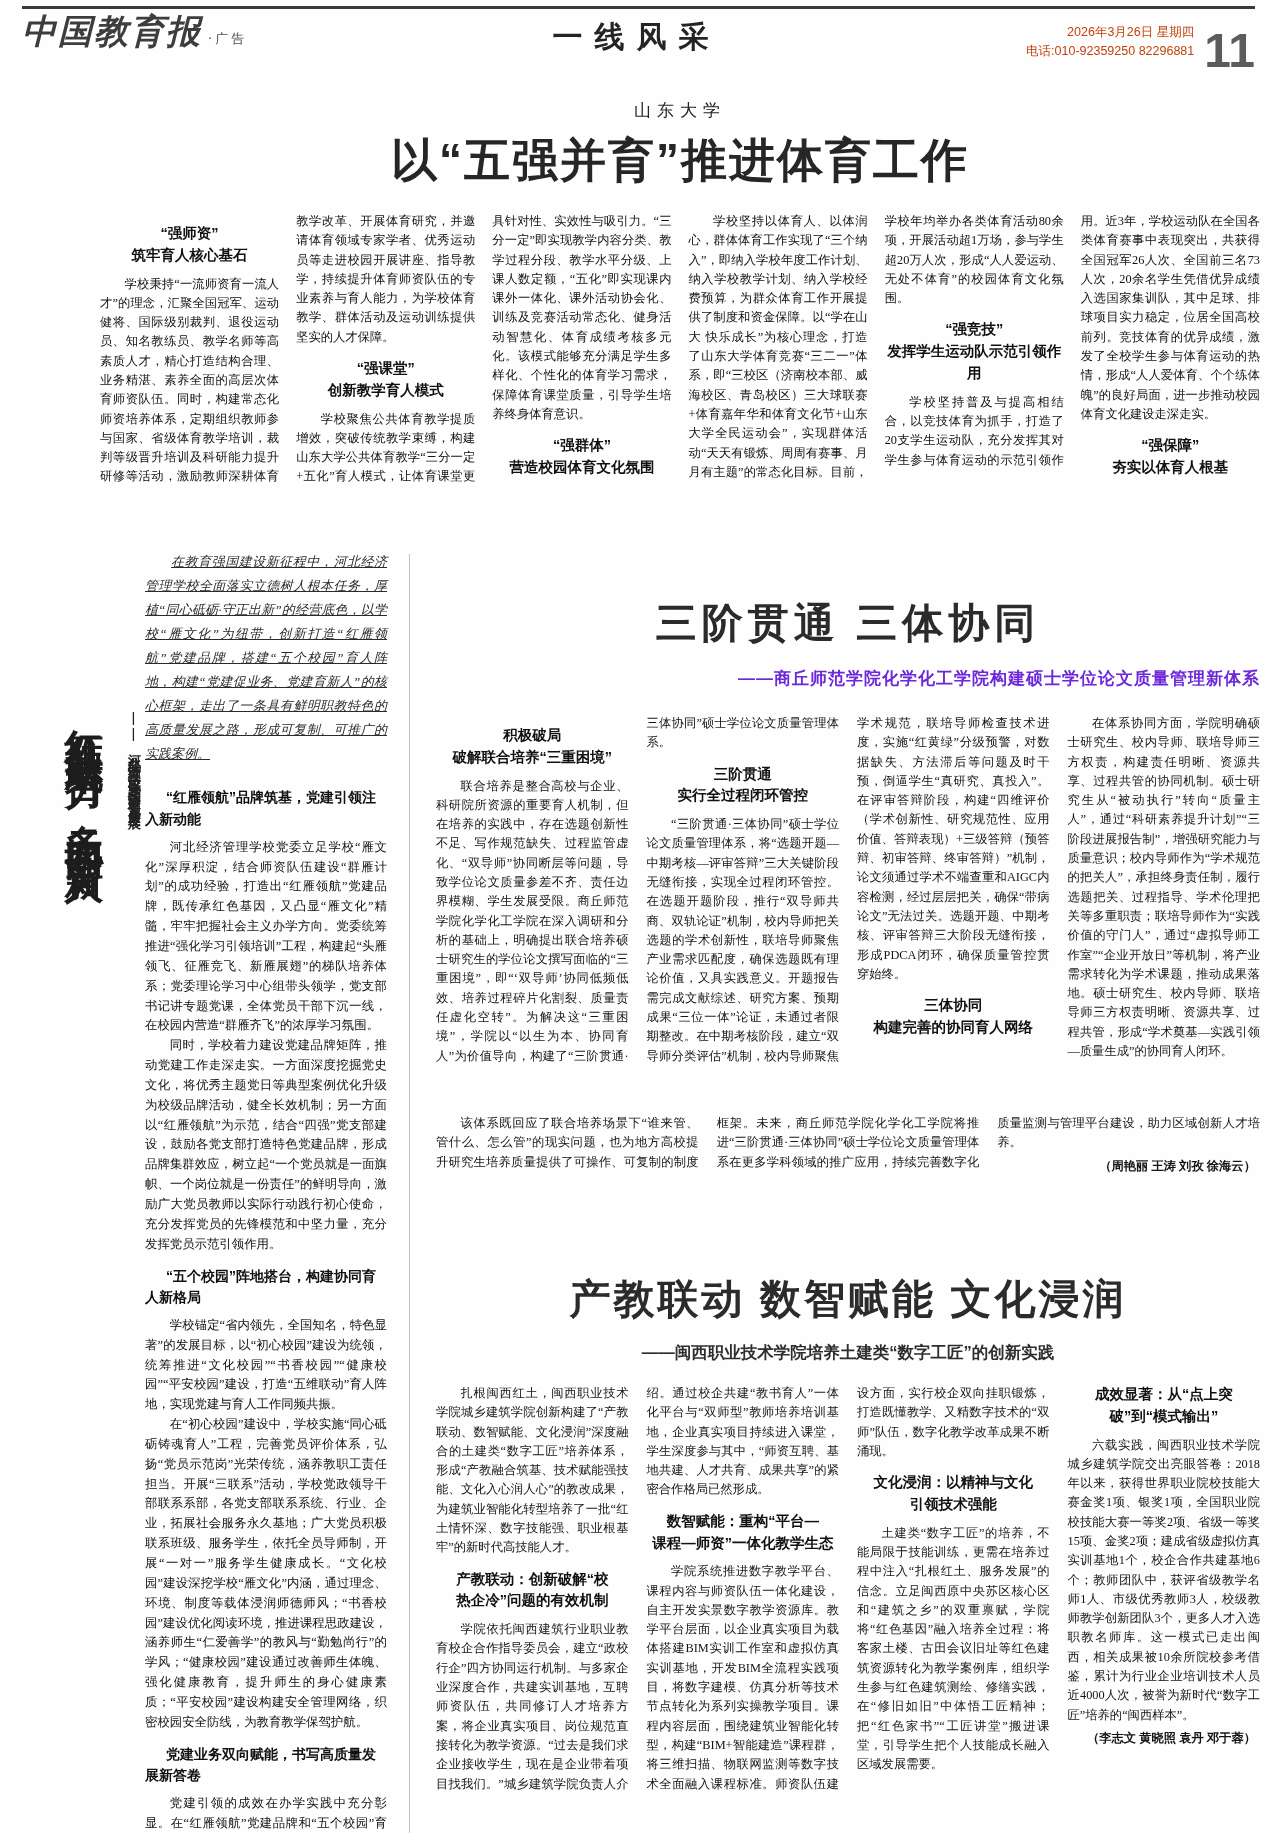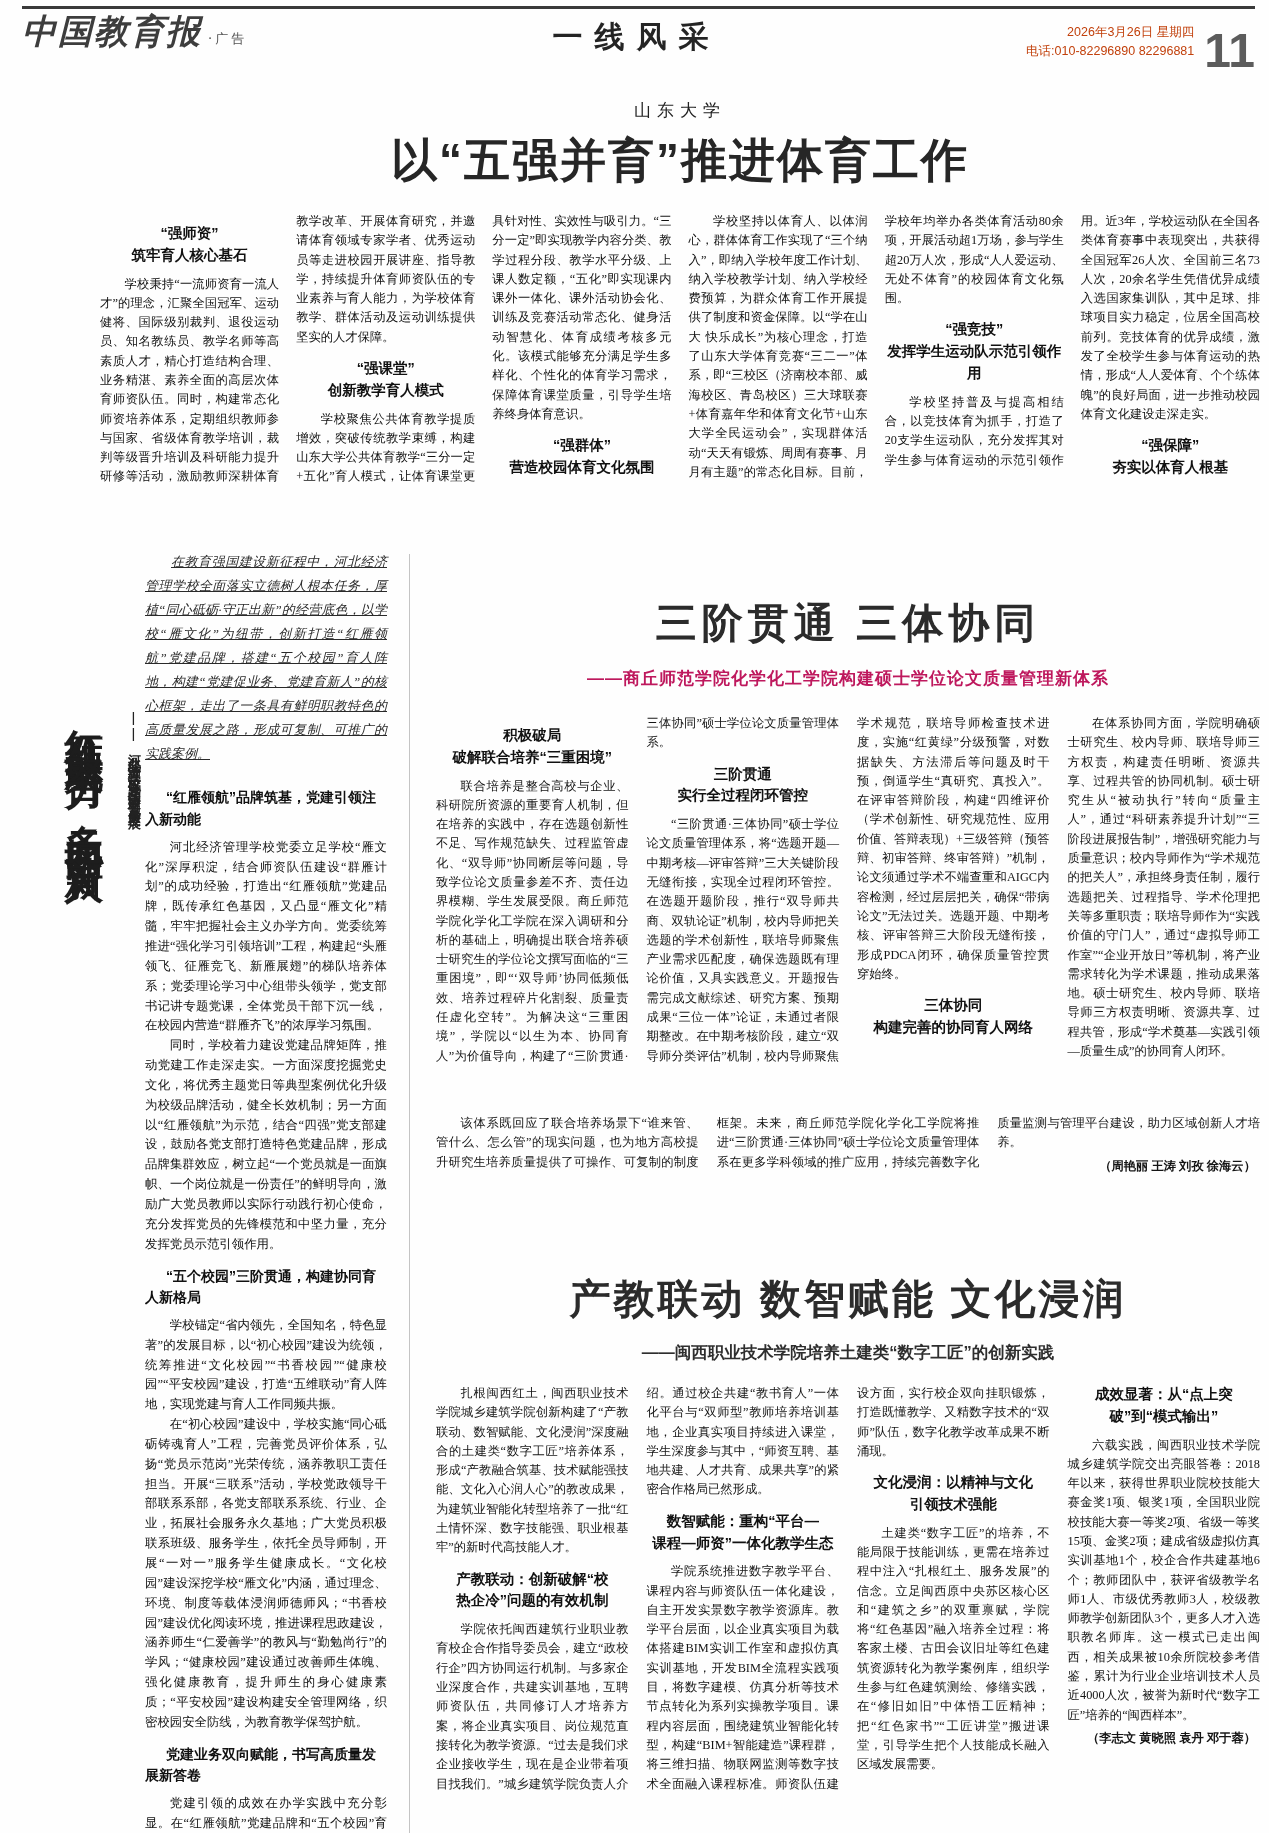--- a/index.html
+++ b/index.html
@@ -46,22 +46,22 @@
     letter-spacing:7px;color:#1d1d1d;}
   .left-content{width:242px;flex:none;}
   .intro{font-size:13px;line-height:1.85;color:#2a2a2a;margin:0 0 10px;
     text-indent:2em;text-align:justify;font-style:italic;text-decoration:underline;}
   .left-flow{font-size:12.4px;line-height:1.6;height:1385px;overflow:hidden;color:#101010;}
   .vrule{width:1px;background:#c4c4c4;margin:4px 26px 0 22px;flex:none;}
   .right-area{flex:1;min-width:0;}
   
   .headline-2{text-align:center;font-family:"Liberation Sans",sans-serif;font-weight:bold;
     font-size:41px;letter-spacing:5px;color:#2b2b2b;margin:46px 0 0;}
-  .subtitle{text-align:center;font-family:"Liberation Sans",sans-serif;font-weight:bold;
-    font-size:17px;color:#be185d;margin:16px 0 24px;letter-spacing:1px;}
+  .subtitle{text-align:right;font-family:"Liberation Sans",sans-serif;font-weight:bold;
+    font-size:17px;color:#6d28d9;margin:16px 0 24px;letter-spacing:1px;}
   .cols4{column-count:4;column-gap:18px;height:392px;overflow:hidden;
     font-size:12.3px;line-height:1.57;}
   .cols3{column-count:3;column-gap:18px;height:124px;overflow:hidden;margin-top:8px;
     font-size:12.3px;line-height:1.57;}
   
   .art-minxi{margin-top:34px;}
   .headline-3{text-align:center;font-family:"Liberation Sans",sans-serif;font-weight:bold;
     font-size:41px;letter-spacing:3px;color:#2b2b2b;margin:0;}
   .subtitle-3{text-align:center;font-family:"Liberation Sans",sans-serif;font-weight:bold;
     font-size:16.5px;color:#2e2e2e;margin:15px 0 20px;}
@@ -72,21 +72,21 @@
 <body>
 
 <div class="header">
   <div class="masthead">
     <span>中国教育报</span><span class="mast-suffix">·广告</span>
   </div>
   <div class="section-title">一线风采</div>
   <div class="header-right">
     <div class="header-info">
       <div>2026年3月26日  星期四</div>
-      <div>电话:010-82296890  82296881</div>
+      <div>电话:010-92359250  82296881</div>
     </div>
     <div class="page-number">11</div>
   </div>
 </div>
 
 <div class="art-sports">
   <p class="kicker">山东大学</p>
   <h1 class="headline-1">以“五强并育”推进体育工作</h1>
   <div class="cols6">
       <h4 class="subhead">“强师资”
@@ -114,21 +114,21 @@
         <div class="v-sub">——河北经济管理学校以党建品牌创建引领高质量发展</div>
         <div class="v-head">红雁领航聚合力　多元协同育新人</div>
       </div>
     </div>
     <div class="left-content">
       <p class="intro">在教育强国建设新征程中，河北经济管理学校全面落实立德树人根本任务，厚植“同心砥砺·守正出新”的经营底色，以学校“雁文化”为纽带，创新打造“红雁领航”党建品牌，搭建“五个校园”育人阵地，构建“党建促业务、党建育新人”的核心框架，走出了一条具有鲜明职教特色的高质量发展之路，形成可复制、可推广的实践案例。</p>
       <div class="left-flow">
           <h4 class="subhead-left">“红雁领航”品牌筑基，党建引领注入新动能</h4>
           <p class="para">河北经济管理学校党委立足学校“雁文化”深厚积淀，结合师资队伍建设“群雁计划”的成功经验，打造出“红雁领航”党建品牌，既传承红色基因，又凸显“雁文化”精髓，牢牢把握社会主义办学方向。党委统筹推进“强化学习引领培训”工程，构建起“头雁领飞、征雁竞飞、新雁展翅”的梯队培养体系；党委理论学习中心组带头领学，党支部书记讲专题党课，全体党员干部下沉一线，在校园内营造“群雁齐飞”的浓厚学习氛围。</p>
           <p class="para">同时，学校着力建设党建品牌矩阵，推动党建工作走深走实。一方面深度挖掘党史文化，将优秀主题党日等典型案例优化升级为校级品牌活动，健全长效机制；另一方面以“红雁领航”为示范，结合“四强”党支部建设，鼓励各党支部打造特色党建品牌，形成品牌集群效应，树立起“一个党员就是一面旗帜、一个岗位就是一份责任”的鲜明导向，激励广大党员教师以实际行动践行初心使命，充分发挥党员的先锋模范和中坚力量，充分发挥党员示范引领作用。</p>
-          <h4 class="subhead-left">“五个校园”三阶贯通，构建协同育人新格局</h4>
+          <h4 class="subhead-left">“五个校园”阵地搭台，构建协同育人新格局</h4>
           <p class="para">学校锚定“省内领先，全国知名，特色显著”的发展目标，以“初心校园”建设为统领，统筹推进“文化校园”“书香校园”“健康校园”“平安校园”建设，打造“五维联动”育人阵地，实现党建与育人工作同频共振。</p>
           <p class="para">在“初心校园”建设中，学校实施“同心砥砺铸魂育人”工程，完善党员评价体系，弘扬“党员示范岗”光荣传统，涵养教职工责任担当。开展“三联系”活动，学校党政领导干部联系系部，各党支部联系系统、行业、企业，拓展社会服务永久基地；广大党员积极联系班级、服务学生，依托全员导师制，开展“一对一”服务学生健康成长。“文化校园”建设深挖学校“雁文化”内涵，通过理念、环境、制度等载体浸润师德师风；“书香校园”建设优化阅读环境，推进课程思政建设，涵养师生“仁爱善学”的教风与“勤勉尚行”的学风；“健康校园”建设通过改善师生体魄、强化健康教育，提升师生的身心健康素质；“平安校园”建设构建安全管理网络，织密校园安全防线，为教育教学保驾护航。</p>
           <h4 class="subhead-left">党建业务双向赋能，书写高质量发展新答卷</h4>
           <p class="para">党建引领的成效在办学实践中充分彰显。在“红雁领航”党建品牌和“五个校园”育人阵地双重支撑下，学校在专业建设与人才培养质量提升工程项目学校建设绩效评价及动态调整中跻身“精品学校”行列，招生规模持续创新高，学校吸引力不断增强。</p>
         </div>
     </div>
   </div>
 
   <div class="vrule"></div>
 

